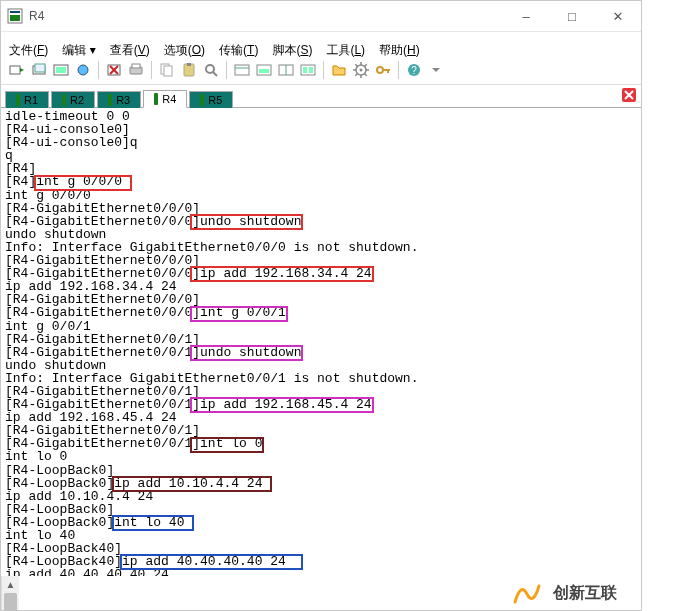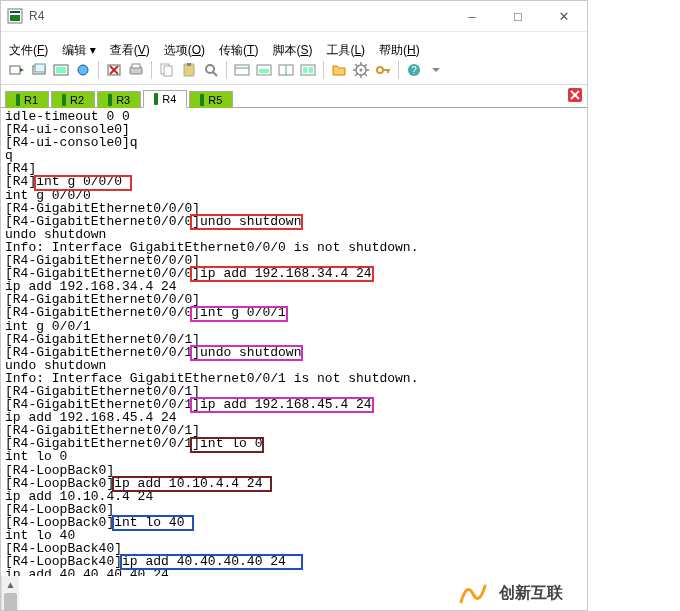--- a/index.html
+++ b/index.html
@@ -8,21 +8,21 @@
     font-family: "Microsoft YaHei", "SimSun", Tahoma, sans-serif;
     font-size: 12px;
     color: #000;
     background: #fff;
     width: 680px;
     height: 611px;
     overflow: hidden;
     position: relative;
   }
   .window {
-    width: 588px;
+    width: 642px;
     height: 611px;
     border: 1px solid #c9c9c9;
     background: #fff;
     position: relative;
     box-sizing: border-box;
   }
 
   
   .titlebar {
     height: 30px;
@@ -89,21 +89,21 @@
     position: relative;
   }
   .tab {
     display: inline-flex;
     align-items: center;
     padding: 2px 10px;
     border: 1px solid #aaa;
     border-bottom: none;
     margin-right: 2px;
     margin-bottom: -1px;
-    background: #84cc16;
+    background: #0f766e;
     cursor: pointer;
     font-size: 11px;
     gap: 4px;
   }
   .tab .dot {
     width: 4px; height: 12px; background: #1a7f1a; border-radius: 1px;
   }
   .tab.active {
     background: #fff;
     border-bottom: 1px solid #fff;

